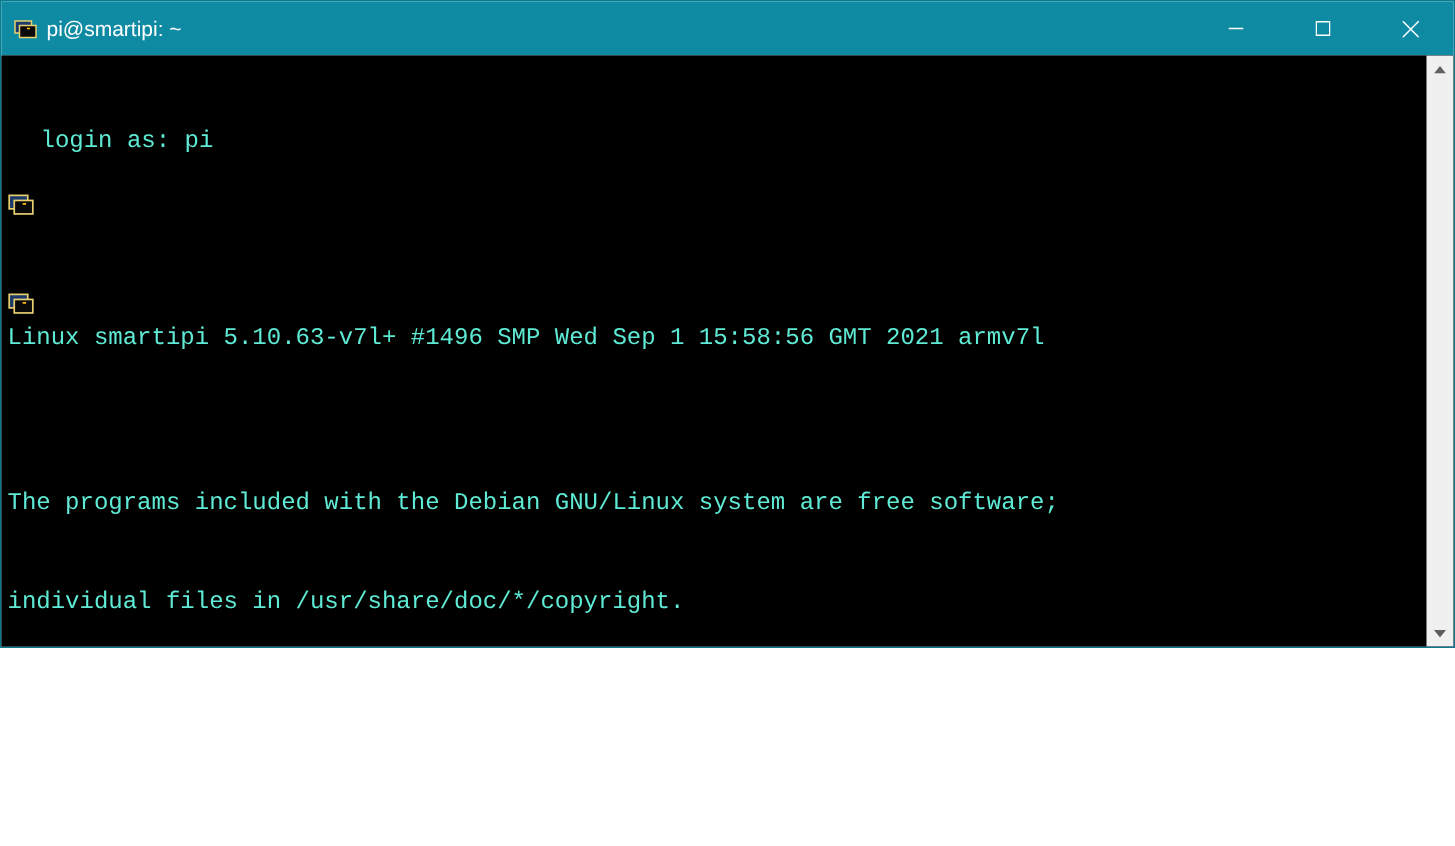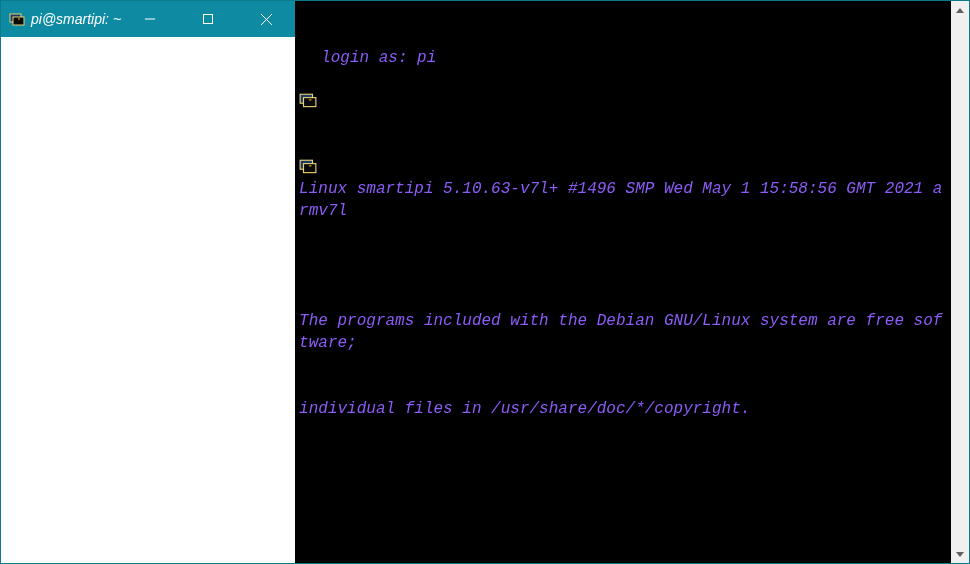--- a/index.html
+++ b/index.html
@@ -9,24 +9,24 @@
     }
     body {
       font-family: Consolas, 'Courier New', monospace;
       background: #fff;
       width: 970px;
       height: 564px;
       overflow: hidden;
     }
     .window {
       width: 970px;
-      height: 564px;
+      height: 432px;
       border: 1px solid #0a7a8f;
       display: flex;
-      font-style: italic;
+      flex-direction: column;
     }
     .titlebar {
       background: #0e8ba3;
       height: 36px;
       display: flex;
       align-items: center;
       color: #fff;
       font-family: 'Segoe UI', Tahoma, sans-serif;
       font-size: 14px;
     }
@@ -58,21 +58,21 @@
     }
     .terminal-area {
       flex: 1;
       display: flex;
       background: #000;
       overflow: hidden;
     }
     .terminal {
       flex: 1;
       background: #000;
-      color: #8b5cf6;
+      color: #5eead4;
       font-size: 16px;
       line-height: 22px;
       padding: 2px 0 2px 4px;
       white-space: pre-wrap;
       word-break: break-all;
       overflow: hidden;
     }
     .scrollbar {
       width: 18px;
       background: #f0f0f0;
@@ -156,21 +156,21 @@
       </div>
       <div class="line-with-icon">
         <span class="line-icon">
           <svg width="18" height="18" viewBox="0 0 16 16">
             <rect x="1" y="2" width="11" height="8" fill="#1a3a6b" stroke="#e8d070" stroke-width="1"></rect>
             <rect x="4" y="5" width="11" height="8" fill="#0a0a0a" stroke="#e8d070" stroke-width="1"></rect>
             <line x1="9" y1="7" x2="11" y2="7" stroke="#ffbf00" stroke-width="1"></line>
           </svg>
         </span>
       </div>
-      <span class="line">Linux smartipi 5.10.63-v7l+ #1496 SMP Wed May 1 15:58:56 GMT 2021 armv7l</span>
+      <span class="line">Linux smartipi 5.10.63-v7l+ #1496 SMP Wed Sep 1 15:58:56 GMT 2021 armv7l</span>
       <span class="line"></span>
       <span class="line">The programs included with the Debian GNU/Linux system are free software;</span>
       <span class="line">individual files in /usr/share/doc/*/copyright.</span>
       <span class="line"></span>
       
       
       
       <span class="line"></span>
       
       

